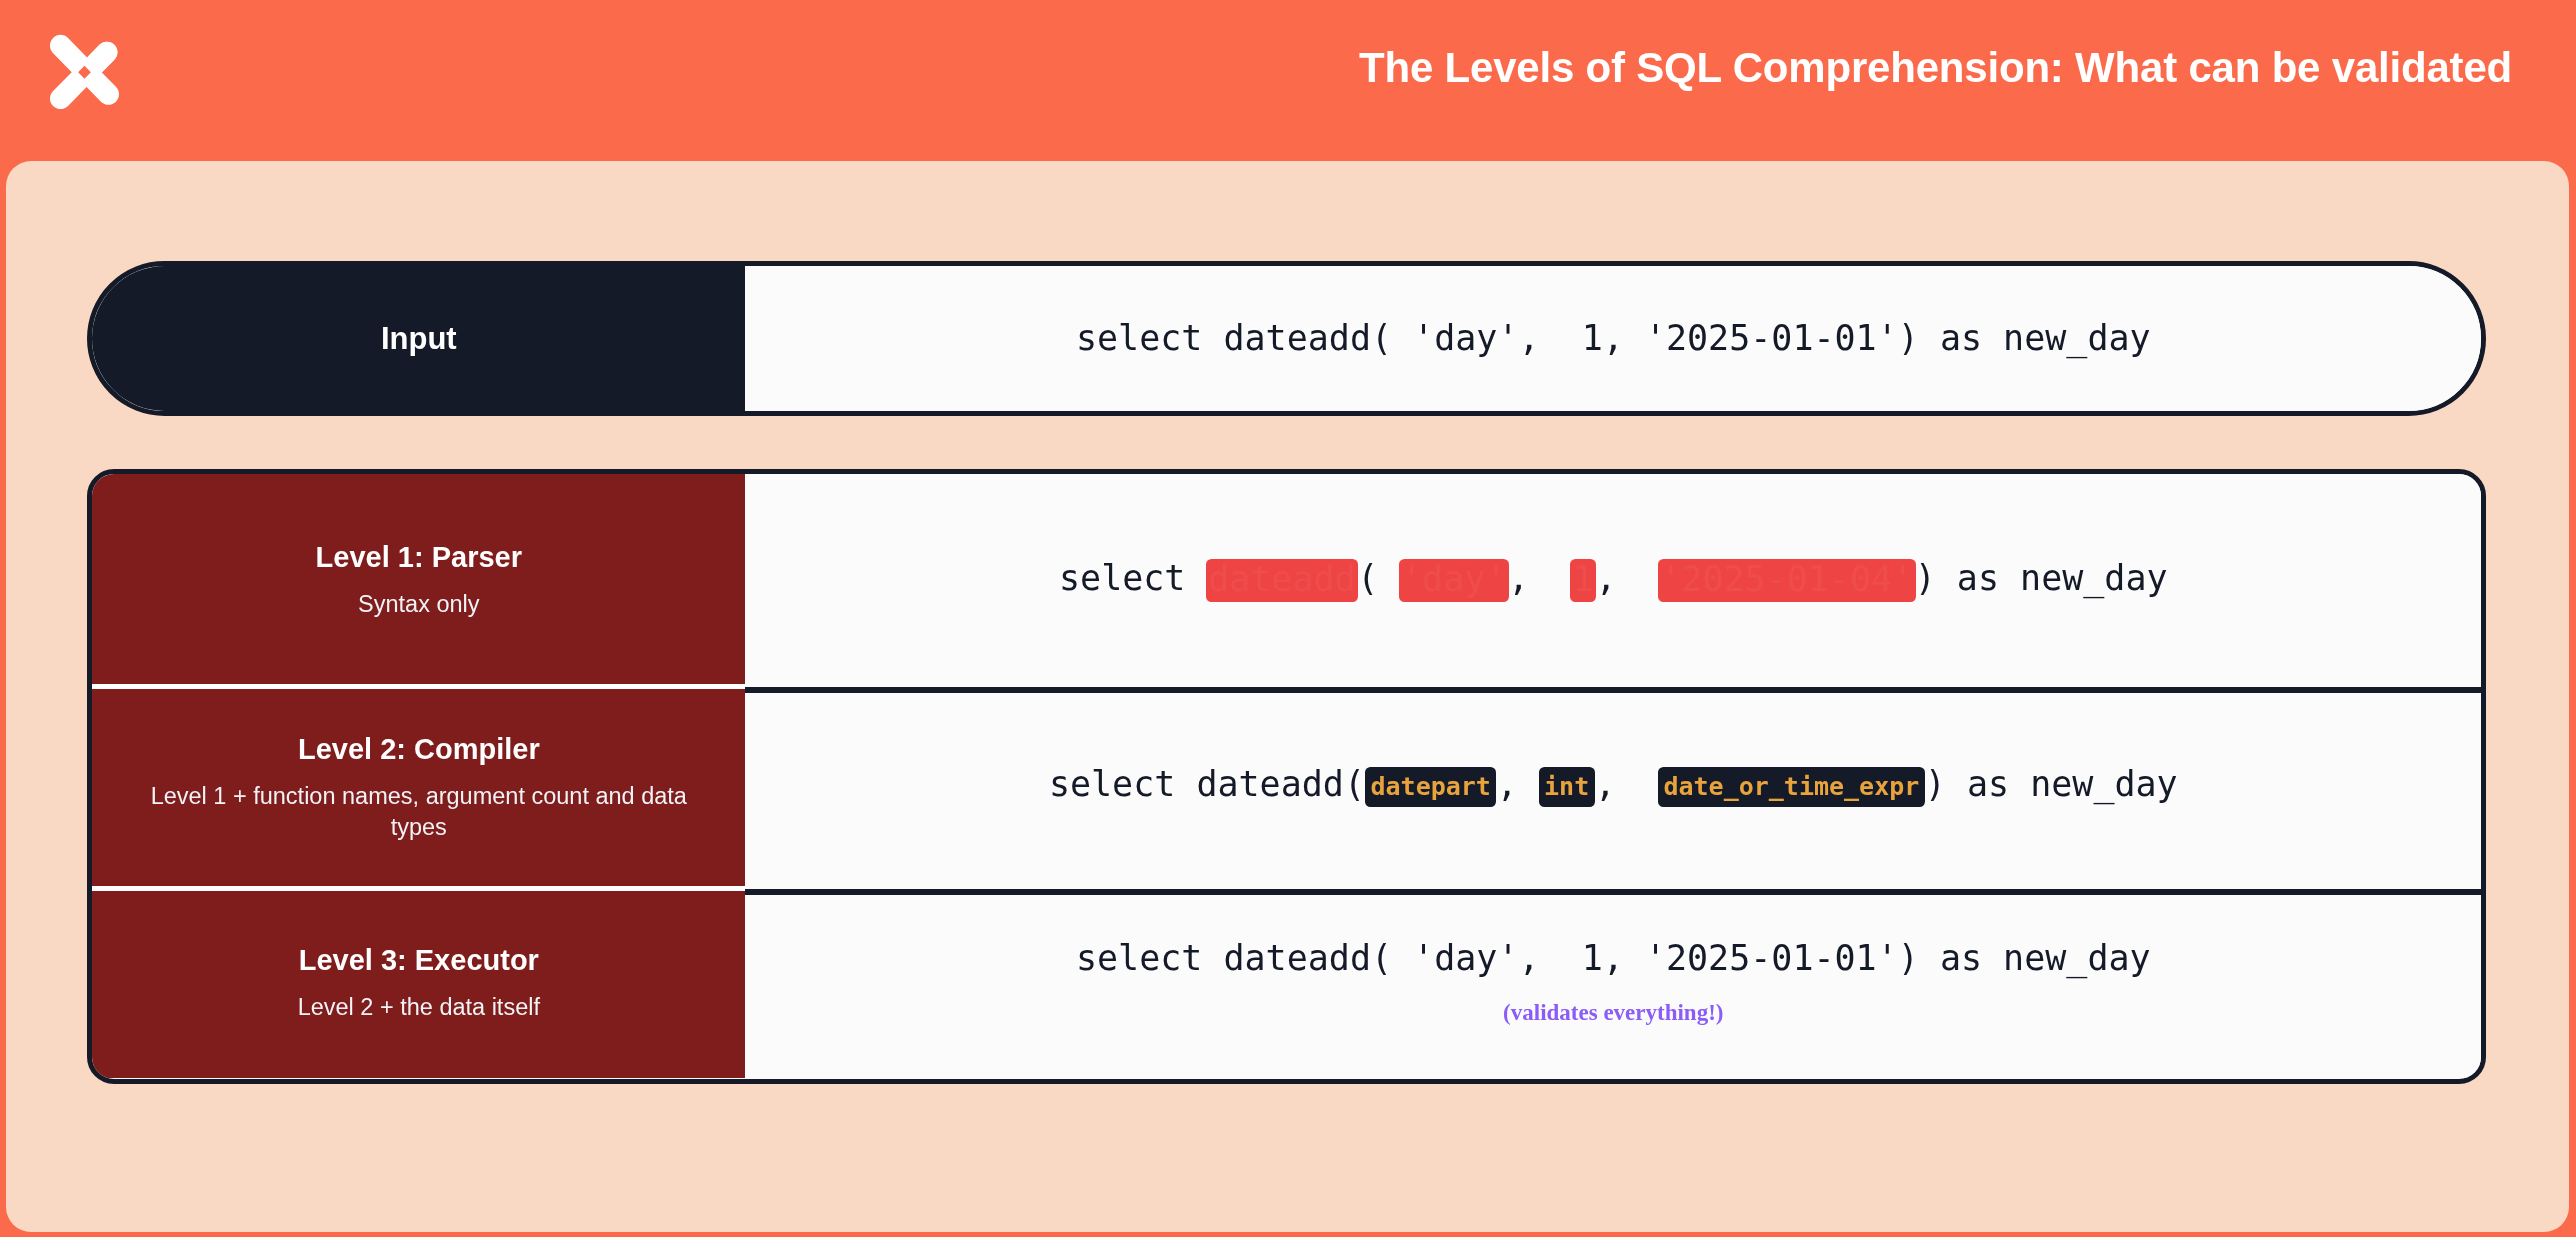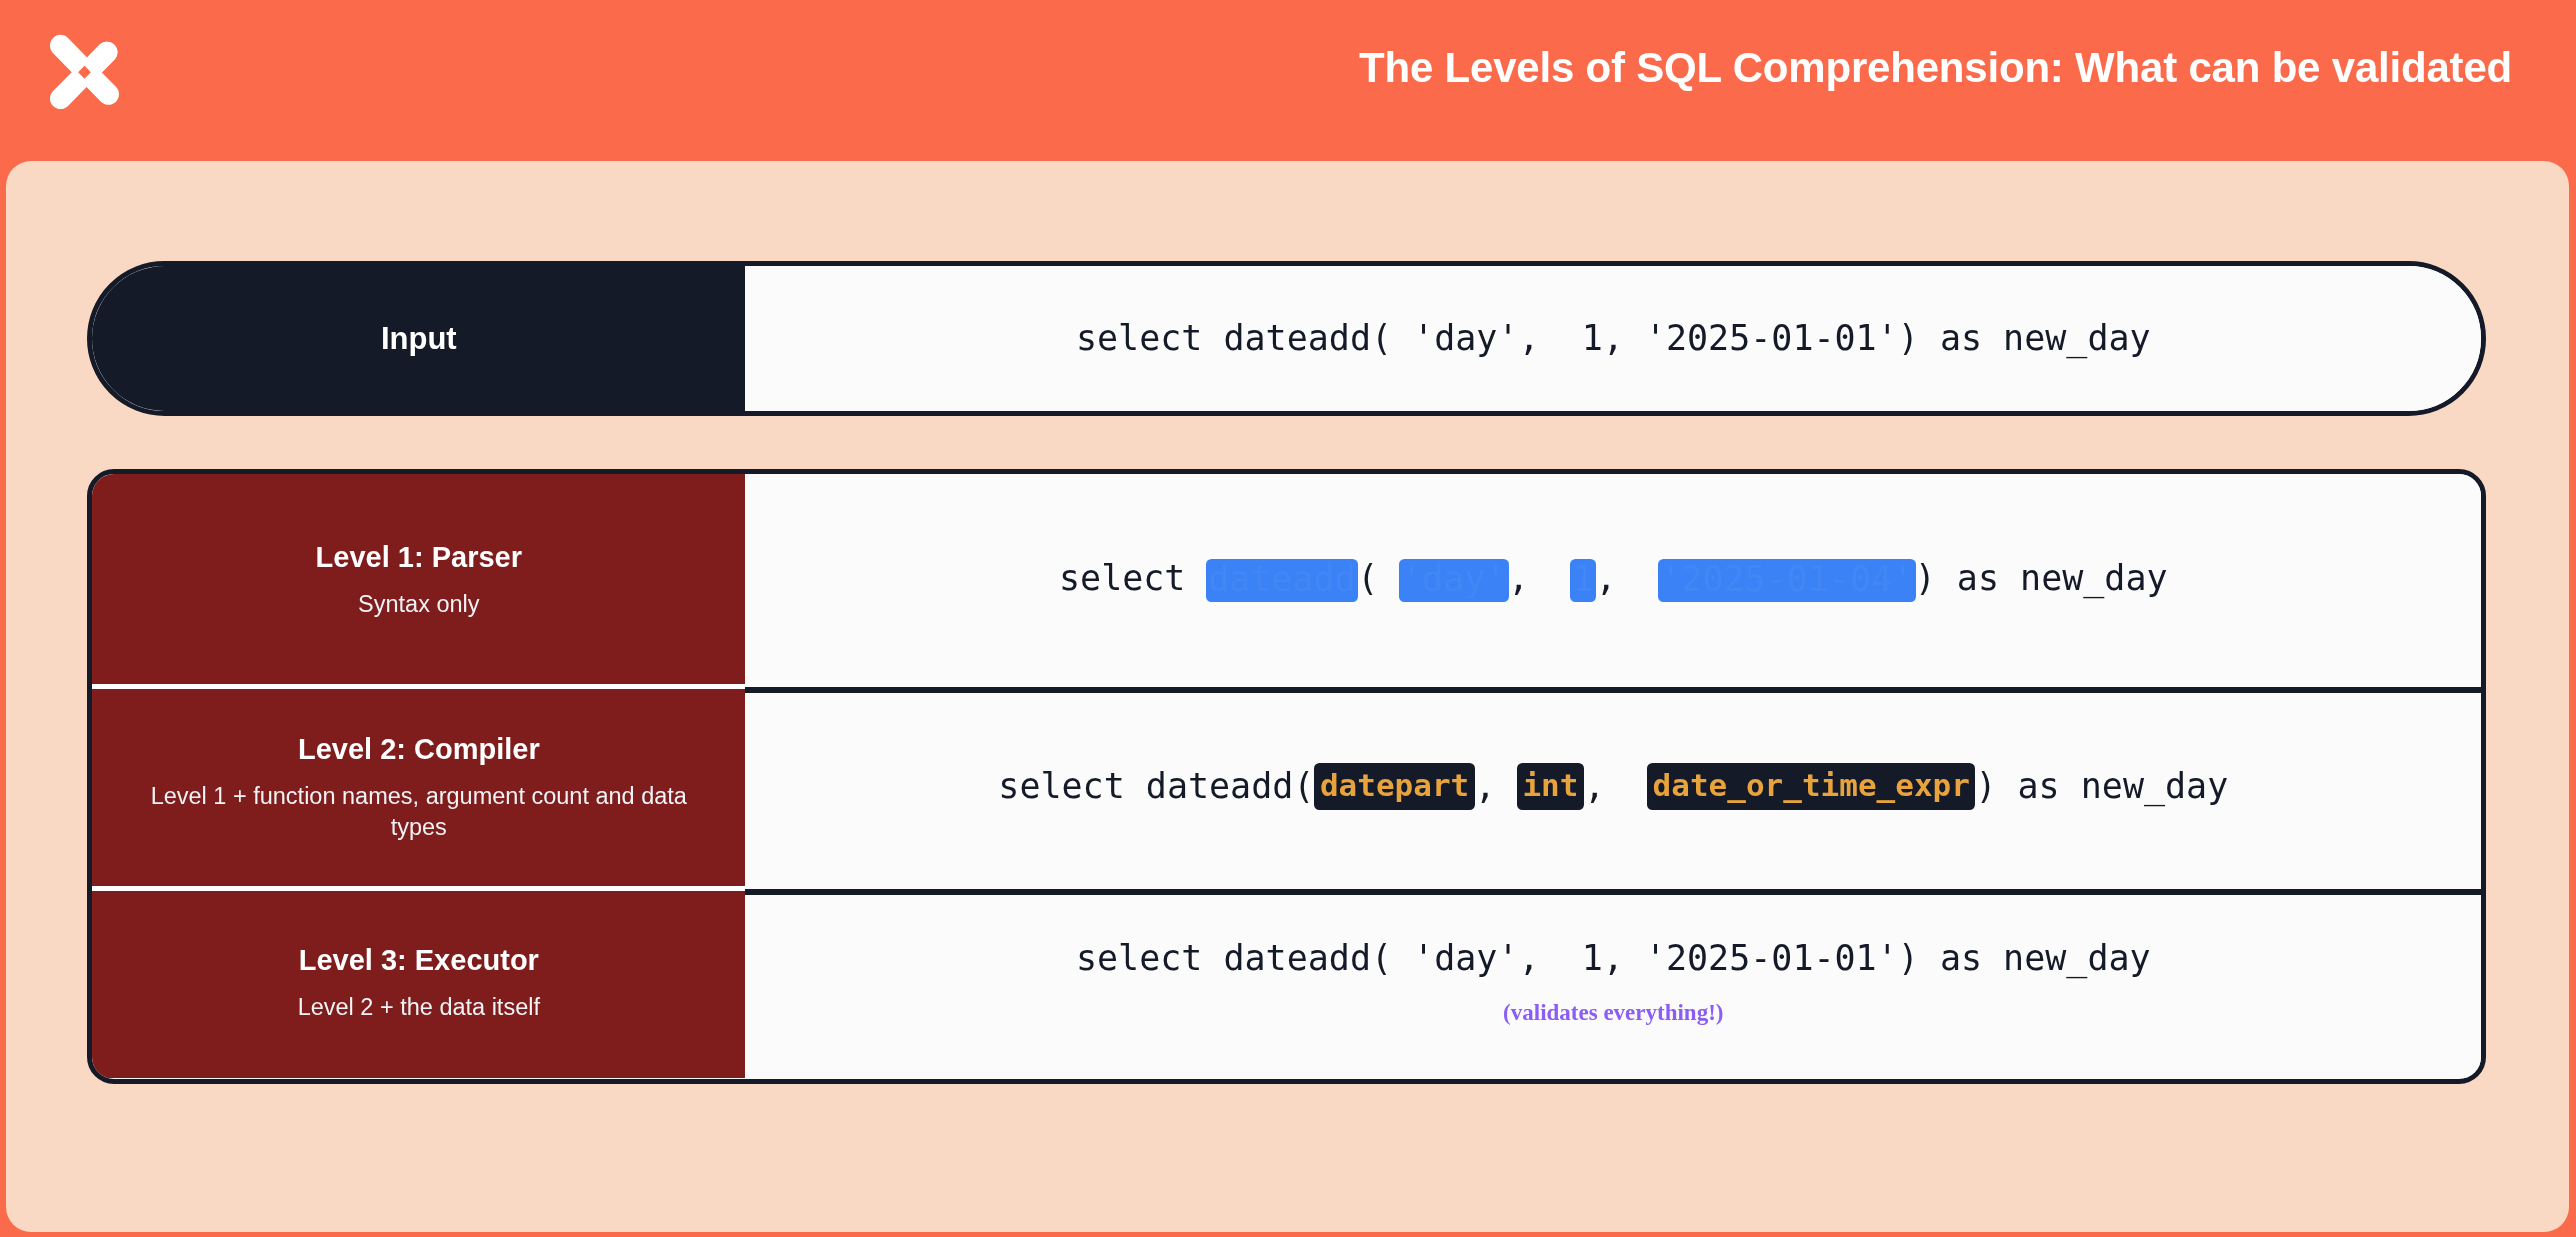--- a/index.html
+++ b/index.html
@@ -193,37 +193,37 @@
     font-family: "DejaVu Sans Mono", monospace;
     font-size: 35px;
     color: #141A27;
     white-space: pre;
     letter-spacing: 0px;
     line-height: 1;
   }
 
   
   .redact {
-    background: #3b82f6;
+    background: #ef4444;
     border-radius: 5.5px;
     color: rgba(255,255,255,0.045);
     padding: 3.1px 2.4px 5.5px 2.4px;
     margin: 8px -0.8px;
     display: inline-block;
     line-height: 0.96;
   }
 
   
   .chip {
     background: #141A27;
     color: #E8A33D;
     border-radius: 5.5px;
     font-family: "DejaVu Sans Mono", monospace;
     font-weight: bold;
-    font-size: 31px;
+    font-size: 25px;
     padding: 7px 5.5px 8.6px 5.5px;
     display: inline-block;
     line-height: 1;
     position: relative;
     top: -1.6px;
   }
 
   .validates {
     margin-top: 23.5px;
     color: #8b5cf6;

